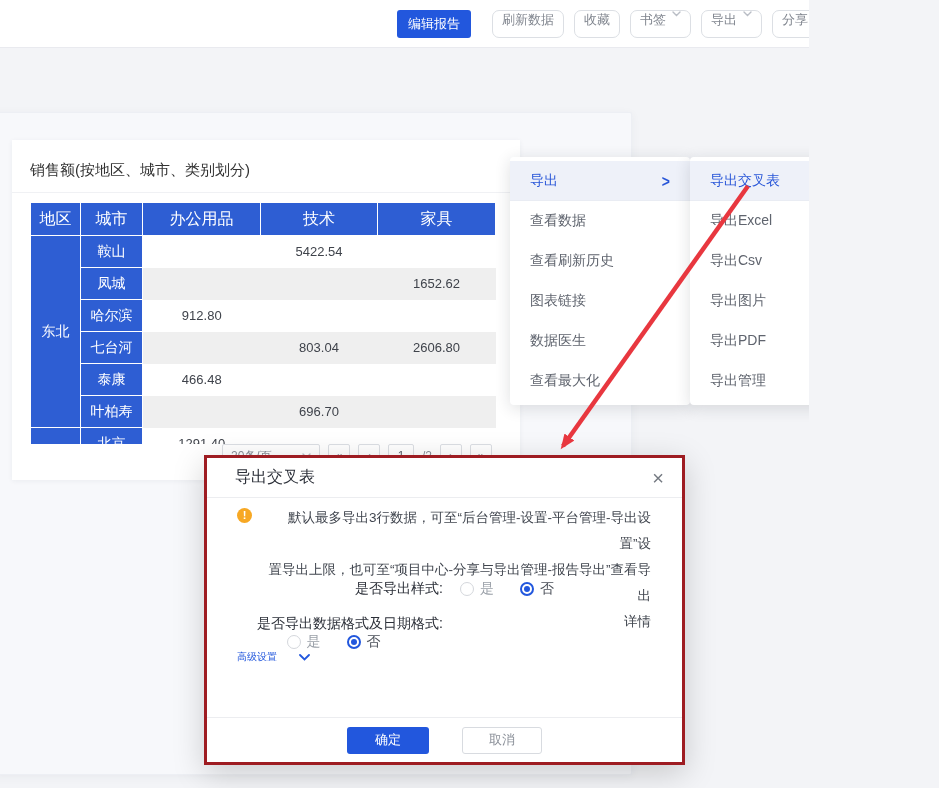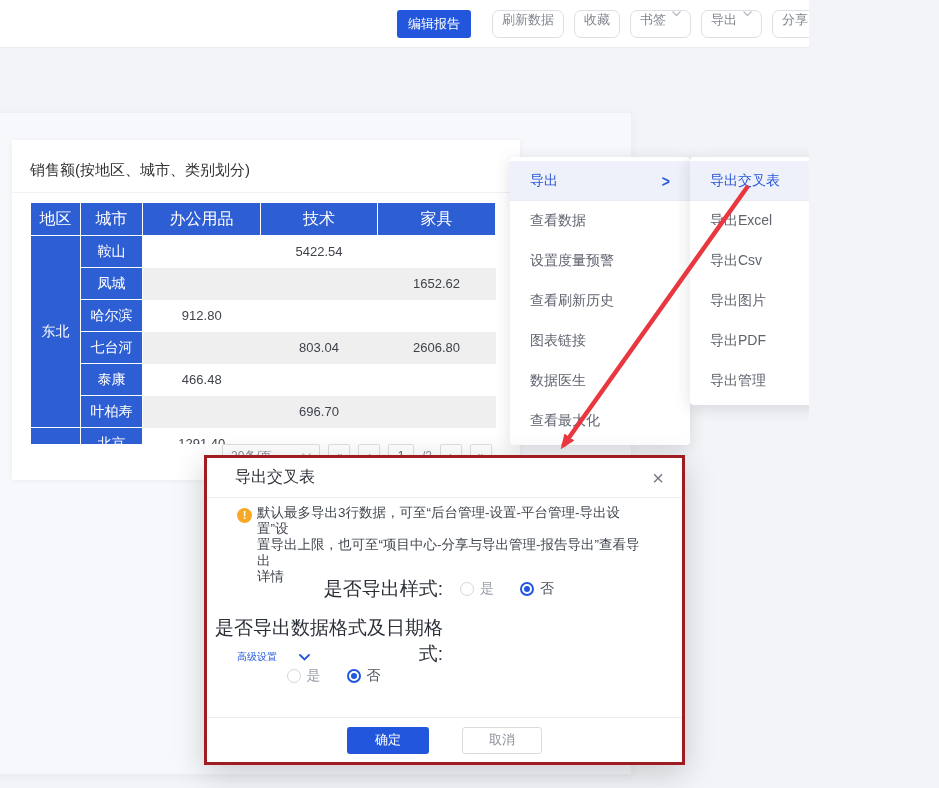--- a/index.html
+++ b/index.html
@@ -62,25 +62,25 @@
   
   .dialog{position:absolute;left:204px;top:455px;width:481px;height:310px;background:#fff;
     border:3px solid var(--red);box-shadow:0 8px 30px rgba(0,0,0,.18);z-index:10;}
   .dlg-header{position:absolute;left:0;top:0;right:0;height:40px;border-bottom:1px solid #ecedf0;
     display:flex;align-items:center;justify-content:space-between;padding:0 18px 0 28px;}
   .dlg-title{font-size:16px;color:#2b2f38;}
   .dlg-close{color:#757a82;font-size:20px;line-height:1;cursor:pointer;font-weight:400;}
   .warn{position:absolute;left:30px;top:47px;display:flex;}
   .warn-icon{flex:none;width:15px;height:15px;border-radius:50%;background:var(--orange);color:#fff;
     font-size:11px;line-height:15px;text-align:center;font-weight:700;margin:3px 5px 0 0;}
-  .warn-text{font-size:13.5px;color:#41464f;line-height:16px;width:394px;}
+  .warn-text{font-size:13.5px;color:#41464f;line-height:26px;width:394px;text-align:right;}
   .opt-row{position:absolute;left:0;display:flex;align-items:center;height:22px;}
   .opt-row.r1{top:120px;}
   .opt-row.r2{top:157px;flex-direction:column;}
-  .opt-label{width:236px;text-align:right;font-size:19px;color:#2b2f38;}
+  .opt-label{width:236px;text-align:right;font-size:14px;color:#2b2f38;}
   .choices{display:flex;margin-left:17px;}
   .choice{display:flex;align-items:center;gap:6px;cursor:pointer;}
   .choice+.choice{margin-left:26px;}
   .radio{width:14px;height:14px;border-radius:50%;border:1px solid #d4d7dc;background:#fff;
     display:flex;align-items:center;justify-content:center;}
   .choice.sel .radio{border:2px solid var(--accent);}
   .radio .dot{display:none;width:6px;height:6px;border-radius:50%;background:var(--accent);}
   .choice.sel .radio .dot{display:block;}
   .choice .ch-label{font-size:14px;color:#9aa0a8;}
   .choice.sel .ch-label{color:#4a4f58;}
@@ -219,23 +219,20 @@
 
   <div class="menu menu1" id="menu1">
       <div class="mi active">
         <span>导出</span>
         <span class="sub-arrow">&gt;</span>
       </div>
       <div class="mi">
         <span>查看数据</span>
       </div>
       <div class="mi">
-        <span>设置度量预警</span>
-      </div>
-      <div class="mi">
         <span>查看刷新历史</span>
       </div>
       <div class="mi">
         <span>图表链接</span>
       </div>
       <div class="mi">
         <span>数据医生</span>
       </div>
       <div class="mi">
         <span>查看最大化</span>

